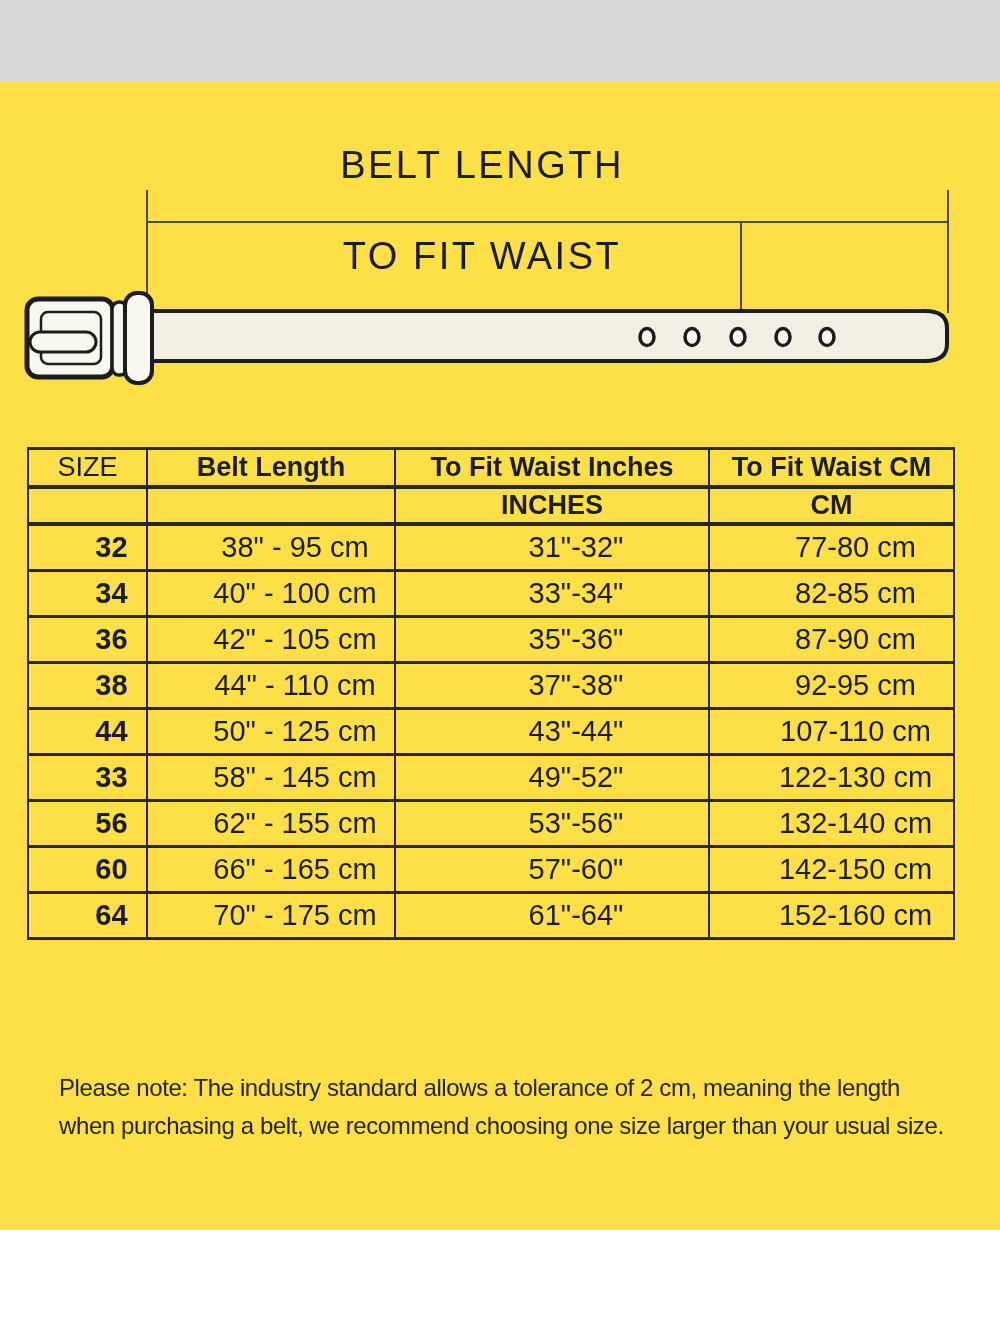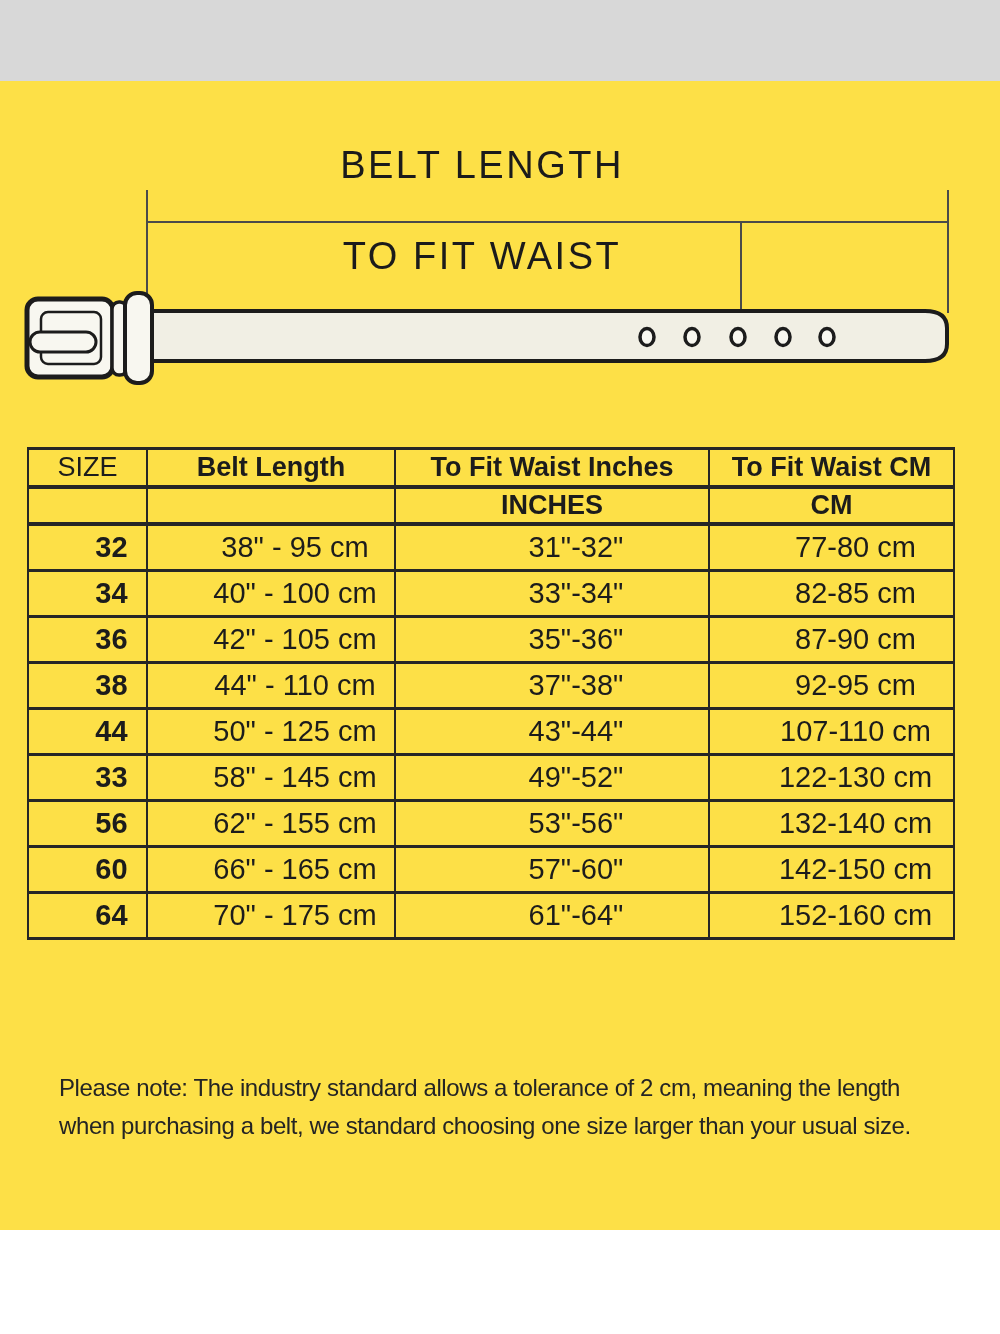--- a/index.html
+++ b/index.html
@@ -171,18 +171,18 @@
           <td class="size-col">64</td>
           <td>70" - 175 cm</td>
           <td>61"-64"</td>
           <td>152-160 cm</td>
         </tr>
       </tbody>
   </table>
 
   <div class="note">
     <div>Please note: The industry standard allows a tolerance of 2 cm, meaning the length</div>
-    <div>when purchasing a belt, we standard choosing one size larger than your usual size.</div>
+    <div>when purchasing a belt, we recommend choosing one size larger than your usual size.</div>
   </div>
 
   <div class="gray-bar-bottom"></div>
 
 </div>
 
 </body></html>

